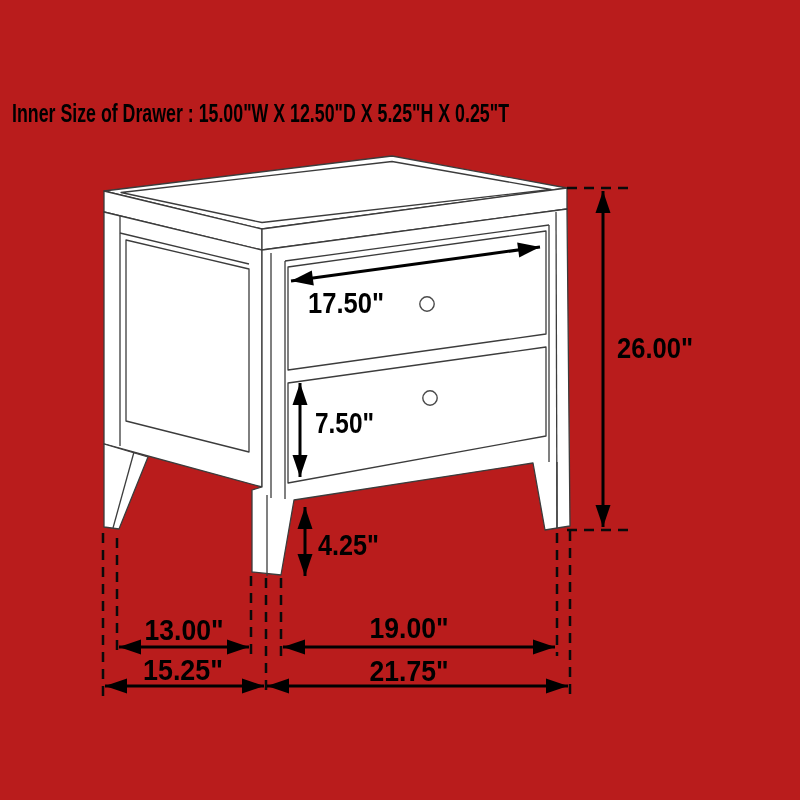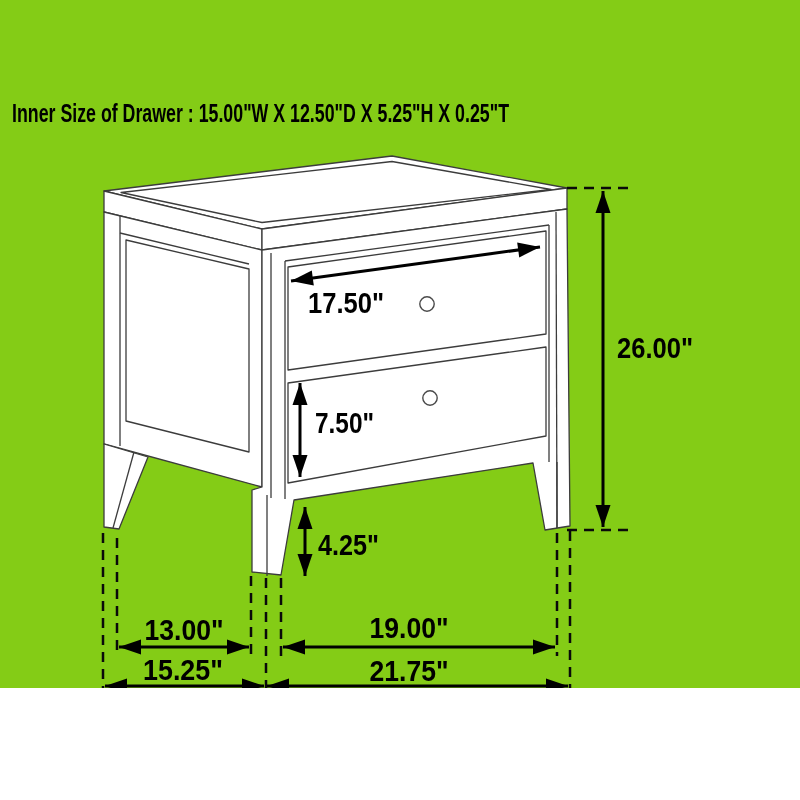--- a/index.html
+++ b/index.html
@@ -1,20 +1,20 @@
 <!DOCTYPE html>
 <html><head>
 <meta charset="utf-8">
 <style>
   html, body { margin: 0; padding: 0; background: #ffffff; }
   .stage {
     position: relative;
     width: 800px;
-    height: 688px;
-    background: #84cc16;
+    height: 800px;
+    background: #b91c1c;
     font-family: "Liberation Sans", sans-serif;
     overflow: hidden;
     text-decoration: underline;
   }
   svg { display: block; }
   .furn   { fill: #ffffff; stroke: #3c3c3c; stroke-width: 1.3; stroke-linejoin: round; }
   .furnln { fill: none;    stroke: #3c3c3c; stroke-width: 1.3; stroke-linejoin: round; }
   .knob   { fill: #ffffff; stroke: #4a4a4a; stroke-width: 1.4; }
   .dimln  { stroke: #000000; stroke-width: 3; fill: none; }
   .dash   { stroke: #0a0a0a; stroke-width: 2.5; fill: none; stroke-dasharray: 10 7; }

